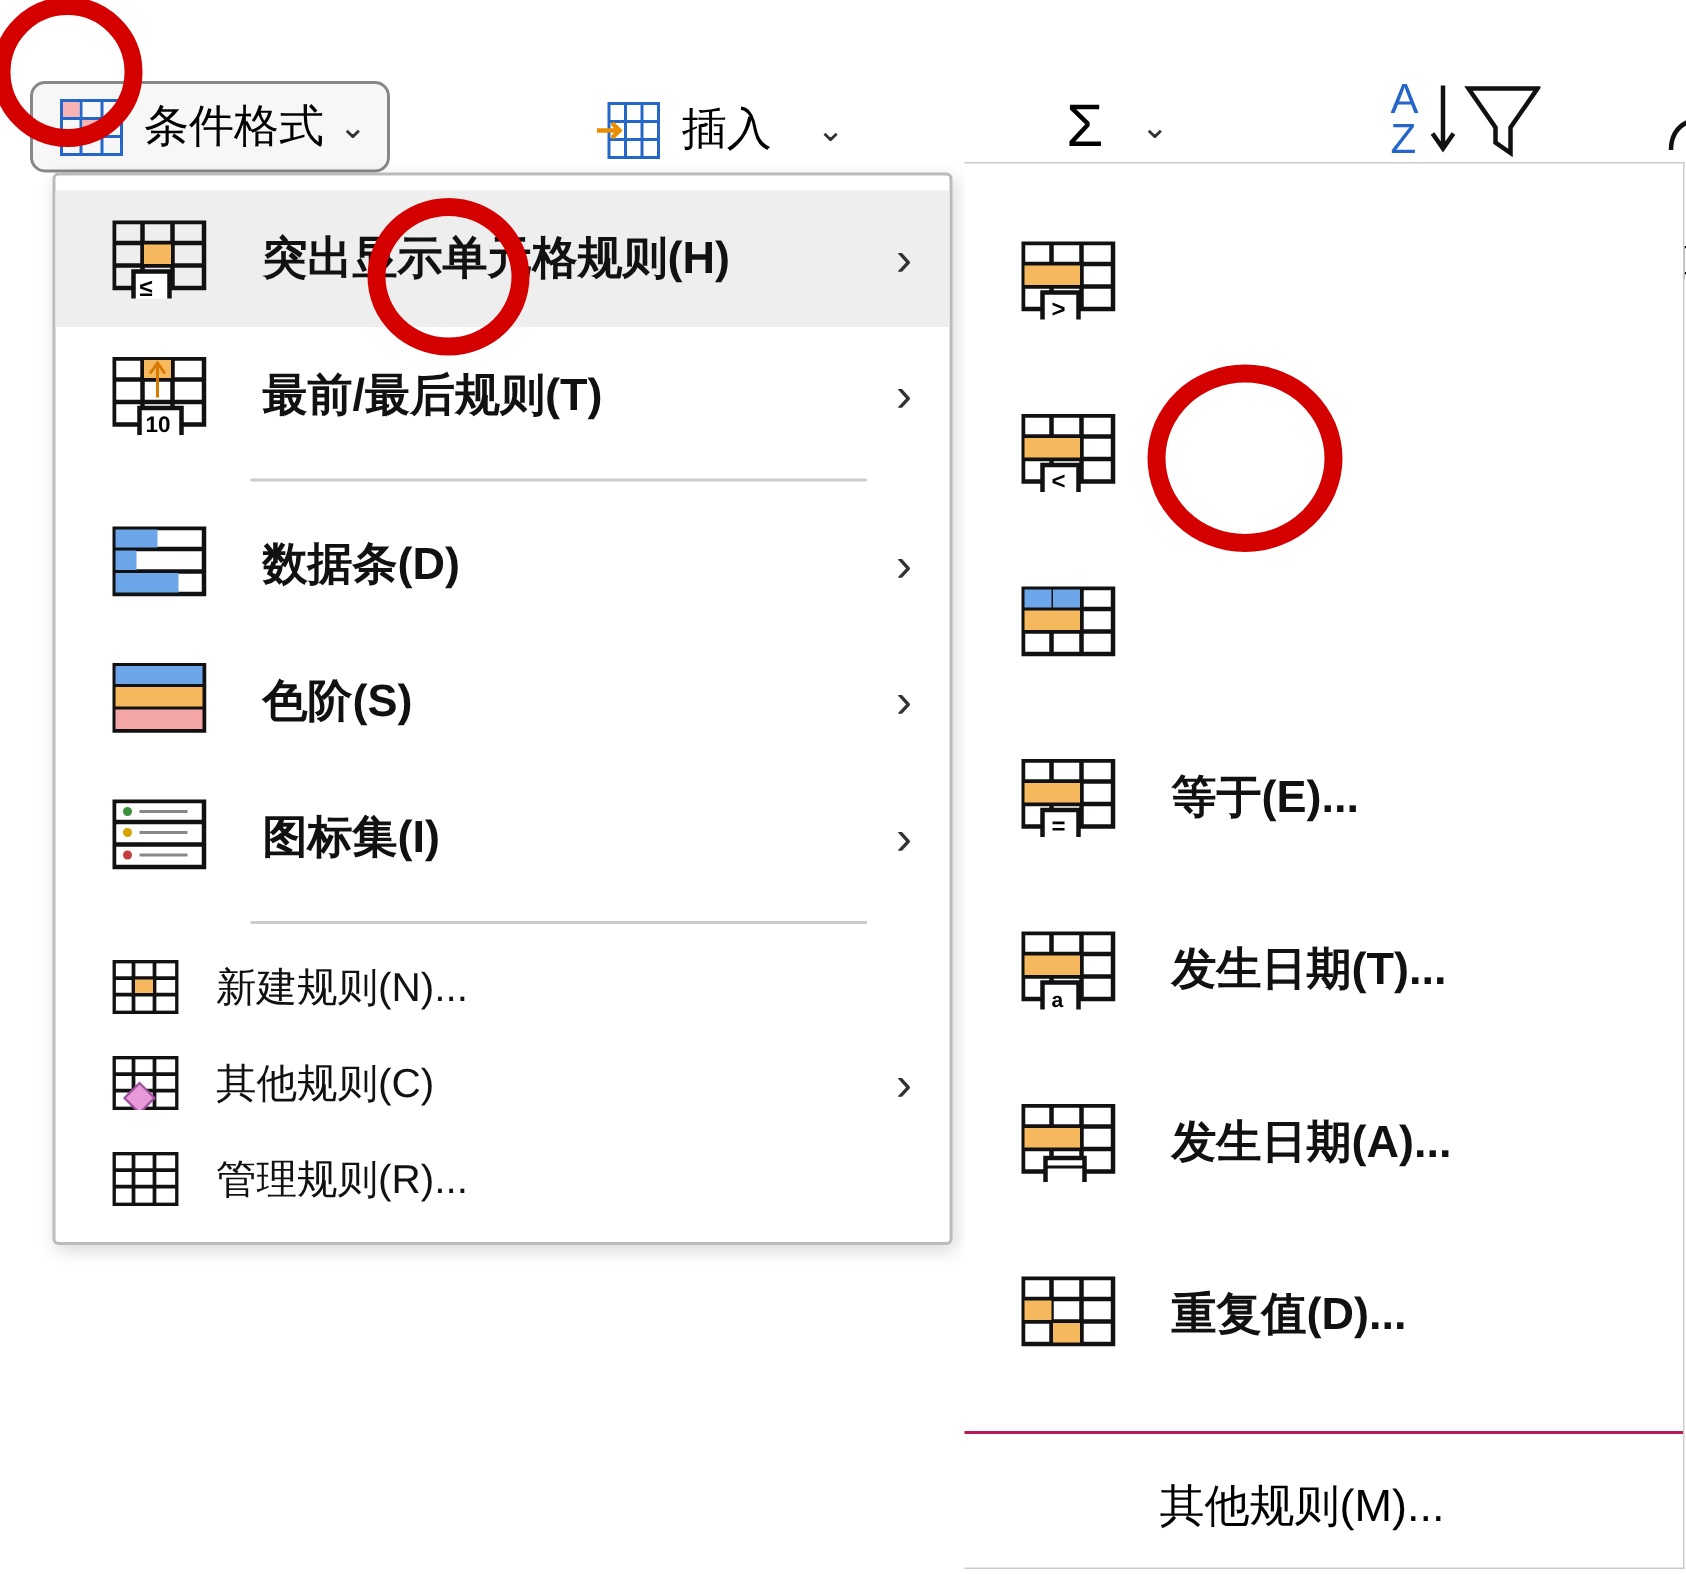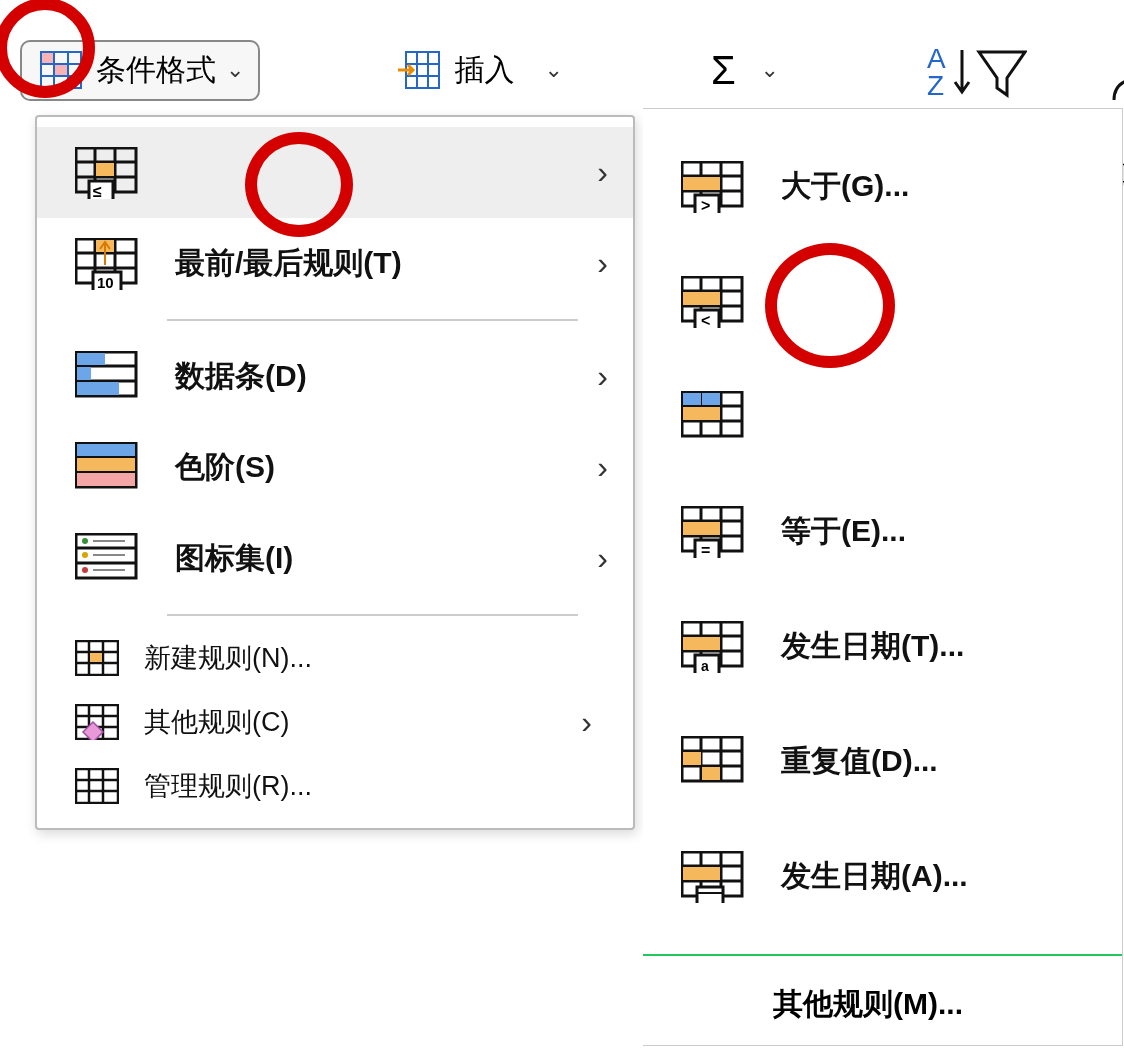--- a/index.html
+++ b/index.html
@@ -6,21 +6,21 @@
   body {
     font-family: "Microsoft YaHei", "SimSun", sans-serif;
     background: #fff;
     width: 1124px;
     height: 1049px;
     overflow: hidden;
     position: relative;
   }
   .toolbar {
     display: flex;
-    align-items: center;
+    align-items: flex-end;
     padding: 25px 20px 0 20px;
     gap: 120px;
     height: 115px;
   }
   .tb-btn {
     display: flex;
     align-items: center;
     gap: 10px;
     font-size: 30px;
     font-weight: 500;
@@ -67,21 +67,21 @@
     font-size: 32px;
     color: #333;
     font-weight: 400;
   }
   .dd-sep {
     height: 0;
     border-top: 2px solid #ccc;
     margin: 10px 55px 10px 130px;
   }
   .dd-item.small {
-    padding: 12px 41px 12px 35px;
+    padding: 12px 25px 12px 35px;
     font-size: 27px;
     font-weight: 500;
     gap: 22px;
   }
   .icon-box {
     width: 75px;
     height: 55px;
     flex-shrink: 0;
     display: flex;
     align-items: center;
@@ -101,22 +101,22 @@
     border-left: none;
     padding: 20px 0;
   }
   .dropdown-sub .dd-item {
     padding: 30px 20px 30px 35px;
     gap: 28px;
   }
   .more-rules {
     padding: 28px 0 0 130px;
     font-size: 30px;
-    font-weight: 700;
-    border-top: 2px solid #22c55e;
+    font-weight: 400;
+    border-top: 2px solid #be185d;
     margin-top: 20px;
   }
   .circle-annot {
     position: absolute;
     border: 12px solid #d40000;
     border-radius: 50%;
     pointer-events: none;
     z-index: 100;
   }
   .partial-text {
@@ -196,20 +196,21 @@
         <rect x="1" y="1" width="60" height="44" fill="none" stroke="#111" stroke-width="3"></rect>
         <line x1="20" y1="1" x2="20" y2="45" stroke="#111" stroke-width="3"></line>
         <line x1="40" y1="1" x2="40" y2="45" stroke="#111" stroke-width="3"></line>
         <line x1="1" y1="15" x2="61" y2="15" stroke="#111" stroke-width="3"></line>
         <line x1="1" y1="30" x2="61" y2="30" stroke="#111" stroke-width="3"></line>
         <rect x="21" y="16" width="18" height="13" fill="#f6b85d"></rect>
         <rect x="14" y="34" width="24" height="20" fill="#fff" stroke="#111" stroke-width="3"></rect>
         <text x="18" y="50" font-size="16">≤</text>
       </svg>
     </span>
+    <span>突出显示单元格规则(H)</span>
     <span class="chev-right">›</span>
   </div>
 
   <div class="dd-item">
     <span class="icon-box">
       <svg width="70" height="52">
         <rect x="1" y="1" width="60" height="44" fill="none" stroke="#111" stroke-width="3"></rect>
         <line x1="20" y1="1" x2="20" y2="45" stroke="#111" stroke-width="3"></line>
         <line x1="40" y1="1" x2="40" y2="45" stroke="#111" stroke-width="3"></line>
         <line x1="1" y1="15" x2="61" y2="15" stroke="#111" stroke-width="3"></line>
@@ -327,21 +328,20 @@
         <rect x="1" y="1" width="60" height="44" fill="none" stroke="#111" stroke-width="3"></rect>
         <line x1="20" y1="1" x2="20" y2="45" stroke="#111" stroke-width="3"></line>
         <line x1="40" y1="1" x2="40" y2="45" stroke="#111" stroke-width="3"></line>
         <line x1="1" y1="15" x2="61" y2="15" stroke="#111" stroke-width="3"></line>
         <line x1="1" y1="30" x2="61" y2="30" stroke="#111" stroke-width="3"></line>
         <rect x="2" y="16" width="37" height="13" fill="#f6b85d"></rect>
         <rect x="14" y="34" width="24" height="20" fill="#fff" stroke="#111" stroke-width="3"></rect>
         <text x="20" y="50" font-size="16">&gt;</text>
       </svg>
     </span>
-    <span>大于(G)...</span>
   </div>
 
   <div class="dd-item">
     <span class="icon-box">
       <svg width="70" height="52">
         <rect x="1" y="1" width="60" height="44" fill="none" stroke="#111" stroke-width="3"></rect>
         <line x1="20" y1="1" x2="20" y2="45" stroke="#111" stroke-width="3"></line>
         <line x1="40" y1="1" x2="40" y2="45" stroke="#111" stroke-width="3"></line>
         <line x1="1" y1="15" x2="61" y2="15" stroke="#111" stroke-width="3"></line>
         <line x1="1" y1="30" x2="61" y2="30" stroke="#111" stroke-width="3"></line>
@@ -400,41 +400,41 @@
   </div>
 
   <div class="dd-item">
     <span class="icon-box">
       <svg width="70" height="52">
         <rect x="1" y="1" width="60" height="44" fill="none" stroke="#111" stroke-width="3"></rect>
         <line x1="20" y1="1" x2="20" y2="45" stroke="#111" stroke-width="3"></line>
         <line x1="40" y1="1" x2="40" y2="45" stroke="#111" stroke-width="3"></line>
         <line x1="1" y1="15" x2="61" y2="15" stroke="#111" stroke-width="3"></line>
         <line x1="1" y1="30" x2="61" y2="30" stroke="#111" stroke-width="3"></line>
+        <rect x="2" y="16" width="37" height="13" fill="#f6b85d"></rect>
+        <rect x="16" y="36" width="26" height="18" fill="#fff" stroke="#111" stroke-width="3"></rect>
+        <line x1="16" y1="42" x2="42" y2="42" stroke="#111" stroke-width="2"></line>
+      </svg>
+    </span>
+    <span>发生日期(A)...</span>
+  </div>
+
+  <div class="dd-item">
+    <span class="icon-box">
+      <svg width="70" height="52">
+        <rect x="1" y="1" width="60" height="44" fill="none" stroke="#111" stroke-width="3"></rect>
+        <line x1="20" y1="1" x2="20" y2="45" stroke="#111" stroke-width="3"></line>
+        <line x1="40" y1="1" x2="40" y2="45" stroke="#111" stroke-width="3"></line>
+        <line x1="1" y1="15" x2="61" y2="15" stroke="#111" stroke-width="3"></line>
+        <line x1="1" y1="30" x2="61" y2="30" stroke="#111" stroke-width="3"></line>
         <rect x="2" y="16" width="18" height="13" fill="#f6b85d"></rect>
         <rect x="21" y="31" width="18" height="13" fill="#f6b85d"></rect>
       </svg>
     </span>
     <span>重复值(D)...</span>
-  </div>
-
-  <div class="dd-item">
-    <span class="icon-box">
-      <svg width="70" height="52">
-        <rect x="1" y="1" width="60" height="44" fill="none" stroke="#111" stroke-width="3"></rect>
-        <line x1="20" y1="1" x2="20" y2="45" stroke="#111" stroke-width="3"></line>
-        <line x1="40" y1="1" x2="40" y2="45" stroke="#111" stroke-width="3"></line>
-        <line x1="1" y1="15" x2="61" y2="15" stroke="#111" stroke-width="3"></line>
-        <line x1="1" y1="30" x2="61" y2="30" stroke="#111" stroke-width="3"></line>
-        <rect x="2" y="16" width="37" height="13" fill="#f6b85d"></rect>
-        <rect x="16" y="36" width="26" height="18" fill="#fff" stroke="#111" stroke-width="3"></rect>
-        <line x1="16" y1="42" x2="42" y2="42" stroke="#111" stroke-width="2"></line>
-      </svg>
-    </span>
-    <span>发生日期(A)...</span>
   </div>
 
   <div class="more-rules">
     <span>其他规则(M)...</span>
   </div>
 </div>
 
 <div class="circle-annot" style="left:-5px;top:-2px;width:100px;height:100px;"></div>
 <div class="circle-annot" style="left:245px;top:132px;width:108px;height:105px;"></div>
 <div class="circle-annot" style="left:765px;top:243px;width:130px;height:125px;"></div>

